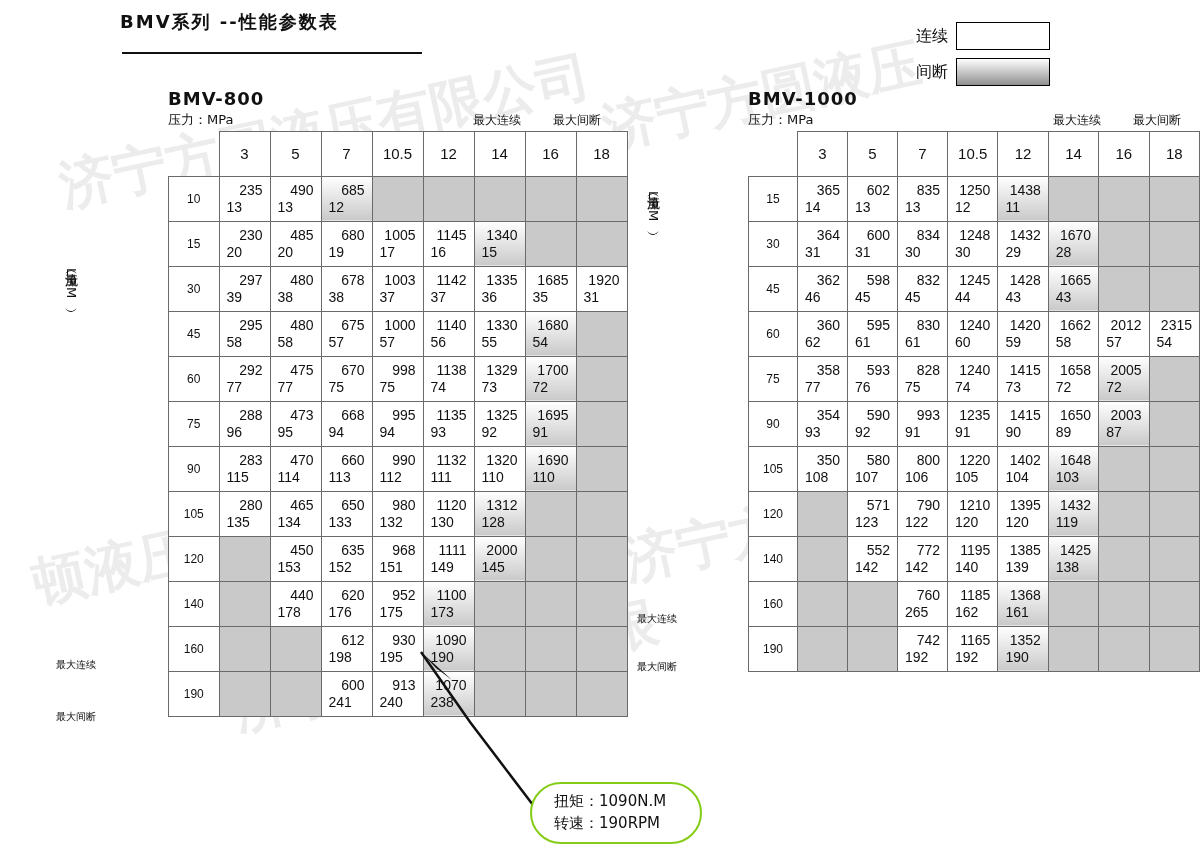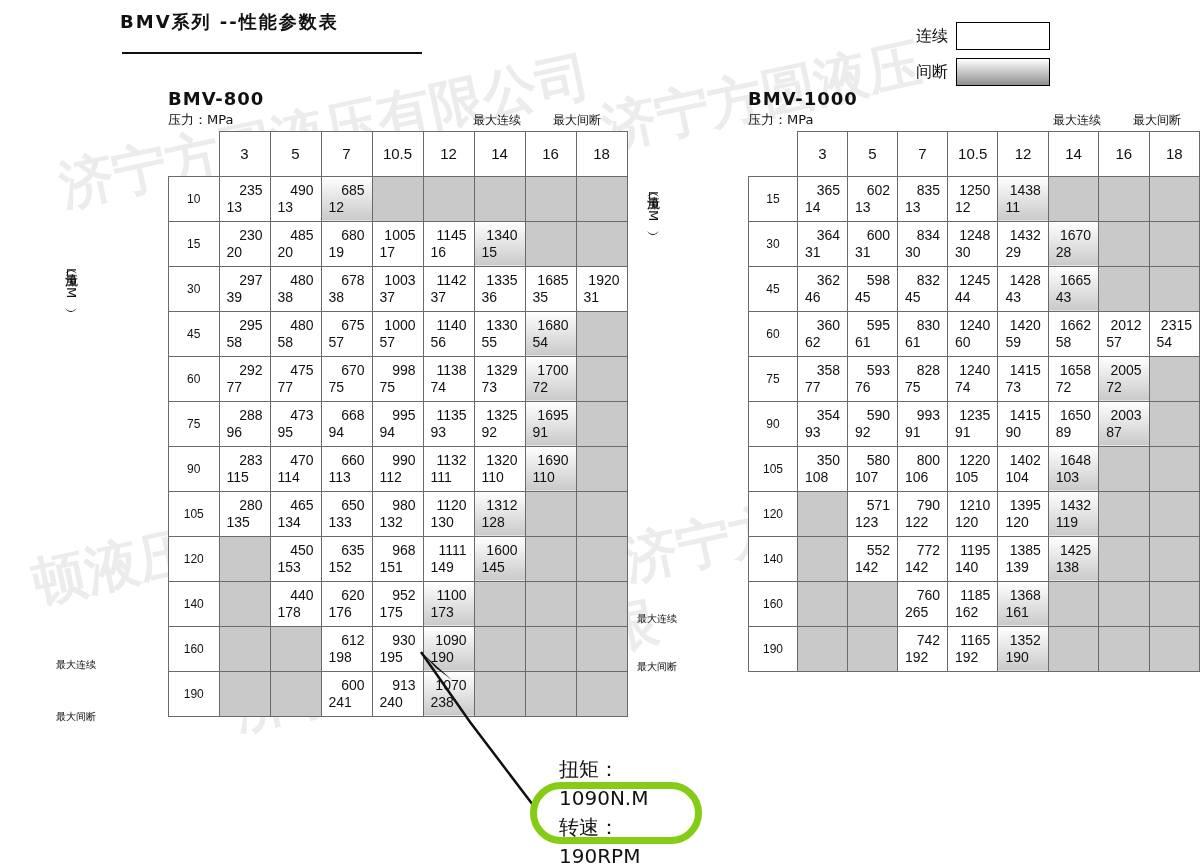--- a/index.html
+++ b/index.html
@@ -88,25 +88,25 @@
     font-family:"DejaVu Sans",sans-serif;
   }
   .rowtag{
     position:absolute;font-size:10px;white-space:nowrap;
     font-family:"DejaVu Sans",sans-serif;
   }
   
   .callout{
     position:absolute;left:530px;top:782px;
     width:172px;height:62px;
-    border:7px solid #84cc16;border-radius:34px;
+    border:2px solid #84cc16;border-radius:34px;
     background:#fff;
     display:flex;flex-direction:column;justify-content:center;
     padding-left:22px;box-sizing:border-box;
-    font-size:20px;line-height:1.45;
+    font-size:15px;line-height:1.45;
     font-family:"DejaVu Sans",sans-serif;
   }
   svg.leader{position:absolute;left:0;top:0;width:1200px;height:867px;pointer-events:none;}
 </style>
 </head>
 <body>
 
 <div class="wm" style="left:55px;top:95px;">济宁方圆液压有限公司</div>
 <div class="wm" style="left:600px;top:60px;">济宁方圆液压</div>
 <div class="wm" style="left:30px;top:520px;">顿液压有限</div>
@@ -512,21 +512,21 @@
             </div>
           </td>
           <td>
             <div class="cellin">
               <span class="t">1111</span>
               <span class="b">149</span>
             </div>
           </td>
           <td class="gradtop">
             <div class="cellin">
-              <span class="t">1600</span>
+              <span class="t">2000</span>
               <span class="b">145</span>
             </div>
           </td>
           <td class="shaded"></td>
           <td class="shaded"></td>
         </tr>
         <tr>
           <td class="rowhdr">140</td>
           <td class="shaded"></td>
           <td>

